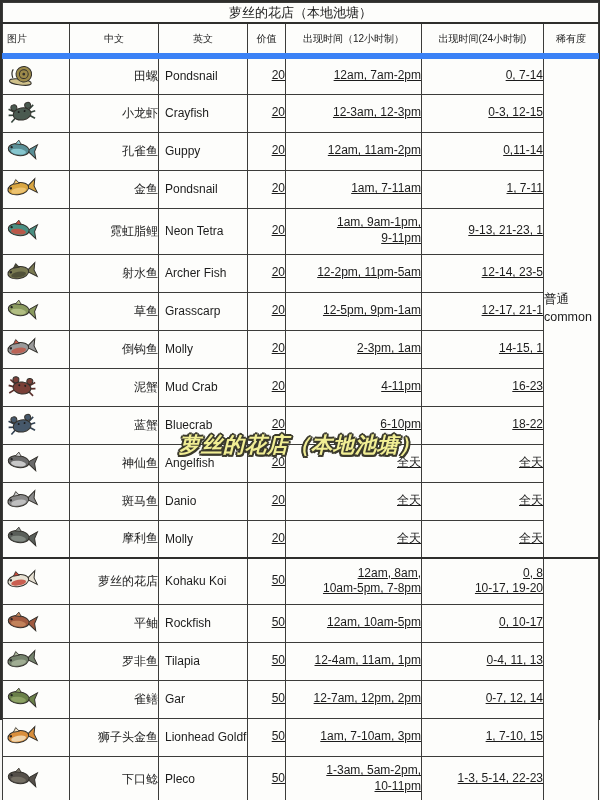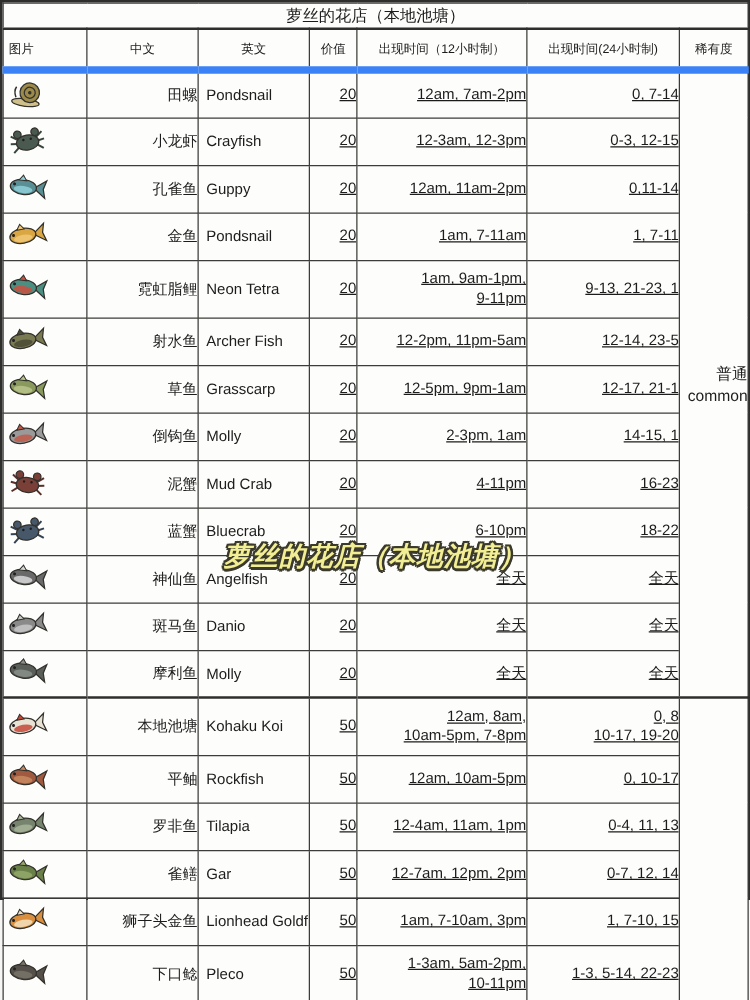--- a/index.html
+++ b/index.html
@@ -25,21 +25,21 @@
   tr.header-row th.h-img { text-align:left; padding-left:4px; }
   tbody tr { height:38px; }
   tbody tr.tall { height:46px; }
   tbody tr.section-start td { border-top:2px solid #2e2e2c; }
   td { font-size:12px; background:#fdfdfb; }
   .c-img { text-align:left; vertical-align:middle; }
   .fish-icon { display:inline-block; margin-left:3px; }
   .c-cn { text-align:right; padding-left:11px; }
   .c-en { text-align:left; padding-left:6px; white-space:nowrap;margin-top:16px; }
   .c-val, .c-t12, .c-t24 { text-align:right; white-space:pre-line; line-height:1.3;text-decoration:underline; }
-  .c-rar { text-align:right; font-size:12.5px; white-space:pre-line; line-height:1.45; }
+  .c-rar { text-align:left; font-size:12.5px; white-space:pre-line; line-height:1.45; }
   .watermark {
     position:absolute; top:429px; left:50%; transform:translateX(-50%);
     white-space:nowrap; pointer-events:none;
     font-size:21px; font-weight:700; font-style:italic; letter-spacing:1px;
     color:#f1ee94;
     text-shadow:
       2px 0 0 #3b3a2c, -2px 0 0 #3b3a2c, 0 2px 0 #3b3a2c, 0 -2px 0 #3b3a2c,
       1.5px 1.5px 0 #3b3a2c, -1.5px 1.5px 0 #3b3a2c,
       1.5px -1.5px 0 #3b3a2c, -1.5px -1.5px 0 #3b3a2c;
   }
@@ -284,21 +284,21 @@
             <td class="c-t24">全天</td>
           </tr>
           <tr class="tall section-start">
             <td class="c-img"><span class="fish-icon" style="transform:rotate(-10deg)"><svg width="32" height="22" viewBox="0 0 32 22">
     <polygon points="21,11 30.5,4 28.5,11 30.5,18" fill="#e8e2d4" stroke="#33312c" stroke-width="1"></polygon>
     <ellipse cx="12.5" cy="11" rx="10.5" ry="6" fill="#e8e2d4" stroke="#33312c" stroke-width="1"></ellipse>
     <path d="M8.5 5.8 L11.5 1.6 L14.5 5.8 Z" fill="#c4483a" stroke="#33312c" stroke-width="0.8"></path>
     <ellipse cx="12.5" cy="13" rx="7.5" ry="2.8" fill="#c4483a" opacity="0.85"></ellipse>
     <circle cx="5.2" cy="9.4" r="1.2" fill="#222"></circle>
   </svg></span></td>
-            <td class="c-cn">本地池塘</td>
+            <td class="c-cn">萝丝的花店</td>
             <td class="c-en">Kohaku Koi</td>
             <td class="c-val">50</td>
             <td class="c-t12">12am,  8am,
 10am-5pm,  7-8pm</td>
             <td class="c-t24">0,  8
 10-17,  19-20</td>
             <td class="c-rar" rowspan="6"></td>
           </tr>
           <tr>
             <td class="c-img"><span class="fish-icon" style="transform:rotate(7deg)"><svg width="32" height="22" viewBox="0 0 32 22">

